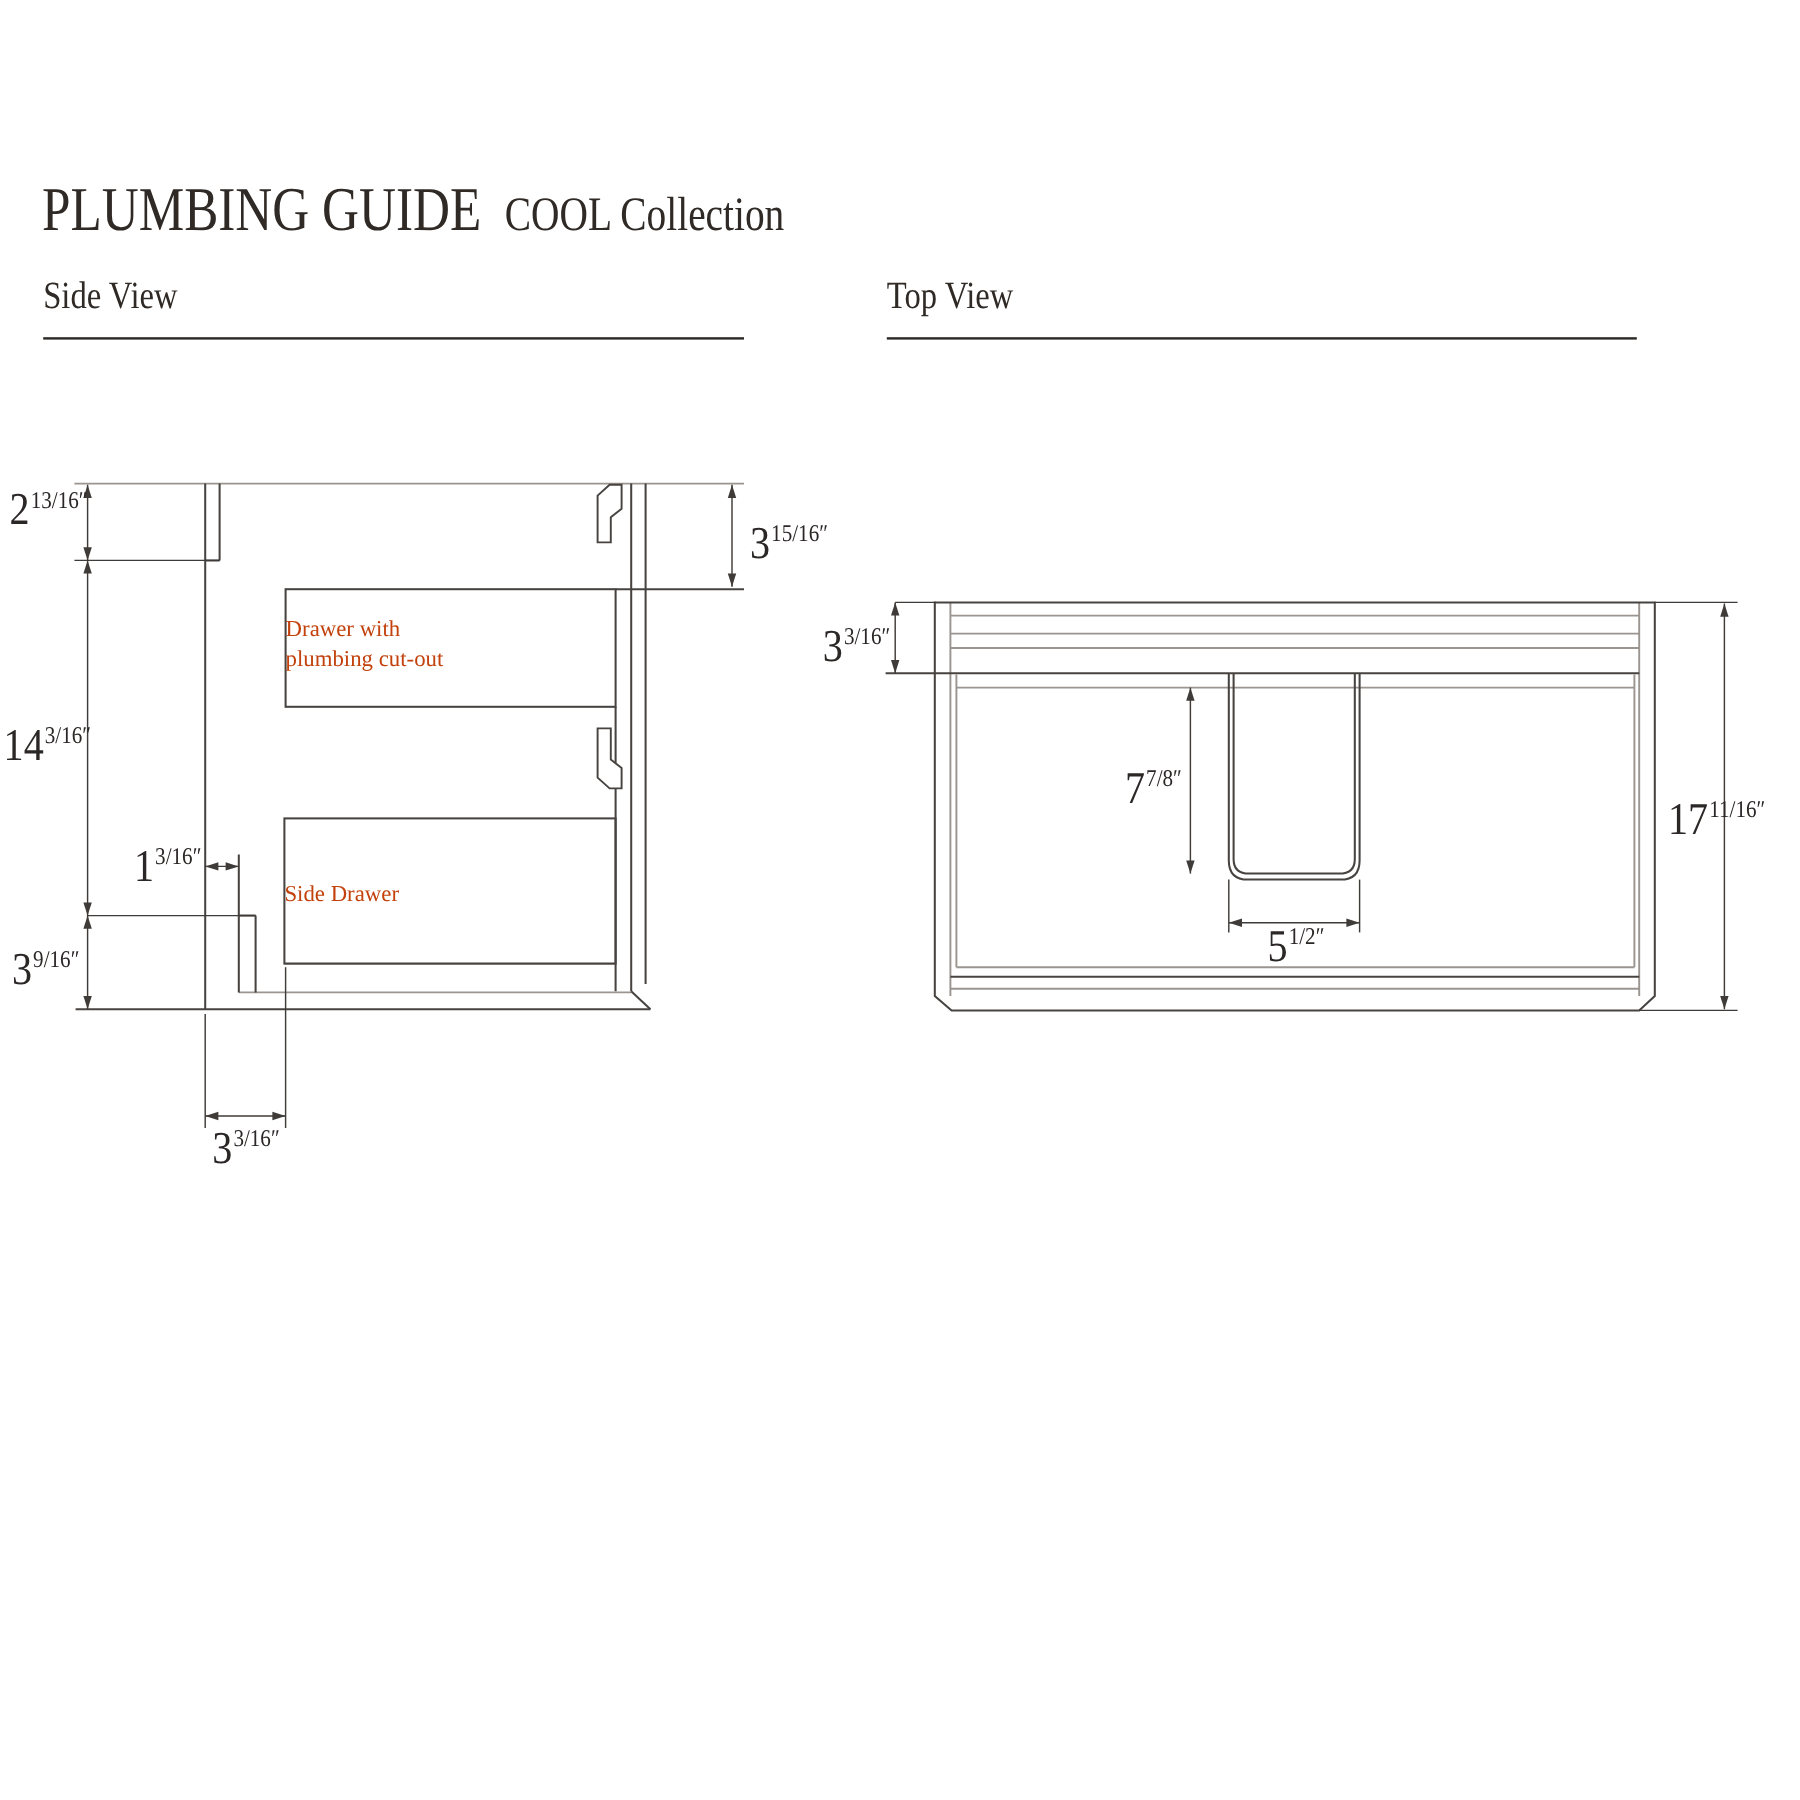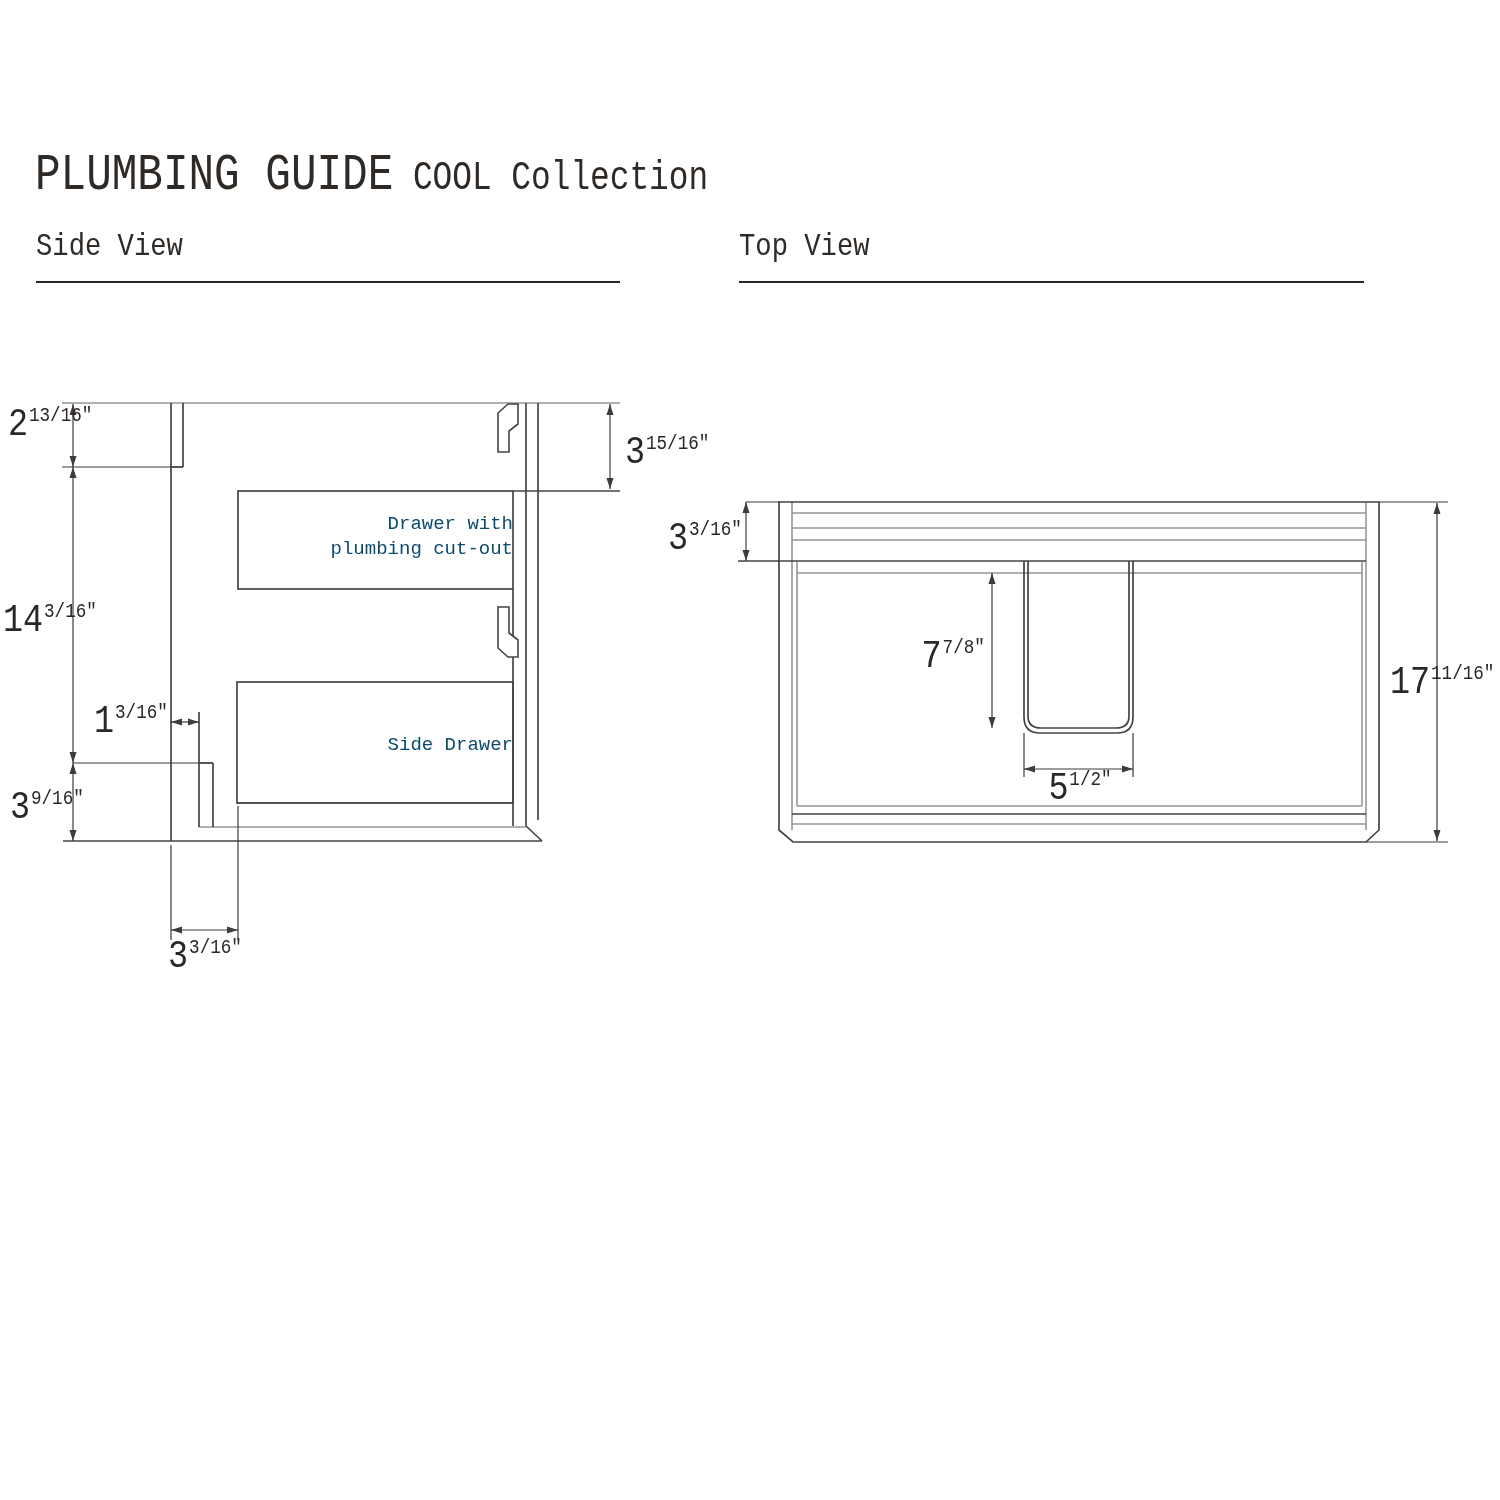--- a/index.html
+++ b/index.html
@@ -1,31 +1,31 @@
 <!DOCTYPE html>
 <html><head>
 <meta charset="utf-8">
 <style>
   html,body{margin:0;padding:0;background:#ffffff;}
   #page{position:relative;width:1500px;height:1432px;background:#ffffff;overflow:hidden;
-        font-family:Liberation Mono, monospace;color:#2f2b2b;}
+        font-family:Liberation Serif, serif;color:#2f2b2b;}
   #drawing-svg{position:absolute;left:0;top:0;width:1500px;height:1500px;}
   #title-row{position:absolute;left:35px;top:146px;display:flex;align-items:baseline;
              transform:scaleX(0.82);transform-origin:left top;white-space:nowrap;}
   #title-main{font-size:52px;font-weight:400;letter-spacing:0px;color:#2f2a26;}
   #title-sub{font-size:40px;font-weight:400;margin-left:24px;color:#2f2a26;}
   .view-label{position:absolute;top:228px;font-size:32px;color:#2f2a26;
               transform:scaleX(0.85);transform-origin:left top;white-space:nowrap;}
   .view-underline{position:absolute;top:281px;height:2px;background:#2b2724;}
   .dim-label{position:absolute;font-size:38px;line-height:1;color:#2b2726;white-space:nowrap;
              transform:scaleX(0.88);transform-origin:left top;}
   .dim-label .df{font-size:20px;vertical-align:14px;margin-left:1px;}
   .dim-right{transform-origin:right top;text-align:right;}
   .dim-center{transform-origin:center top;text-align:center;}
-  .box-label{position:absolute;font-size:19px;line-height:25px;text-align:right;color:#0c4a6e;}
+  .box-label{position:absolute;font-size:19px;line-height:25px;text-align:left;color:#c2410c;}
 </style>
 </head>
 <body>
 
 <div id="page">
 
   <div id="title-row">
     <span id="title-main">PLUMBING GUIDE</span>
     <span id="title-sub">COOL Collection</span>
   </div>

